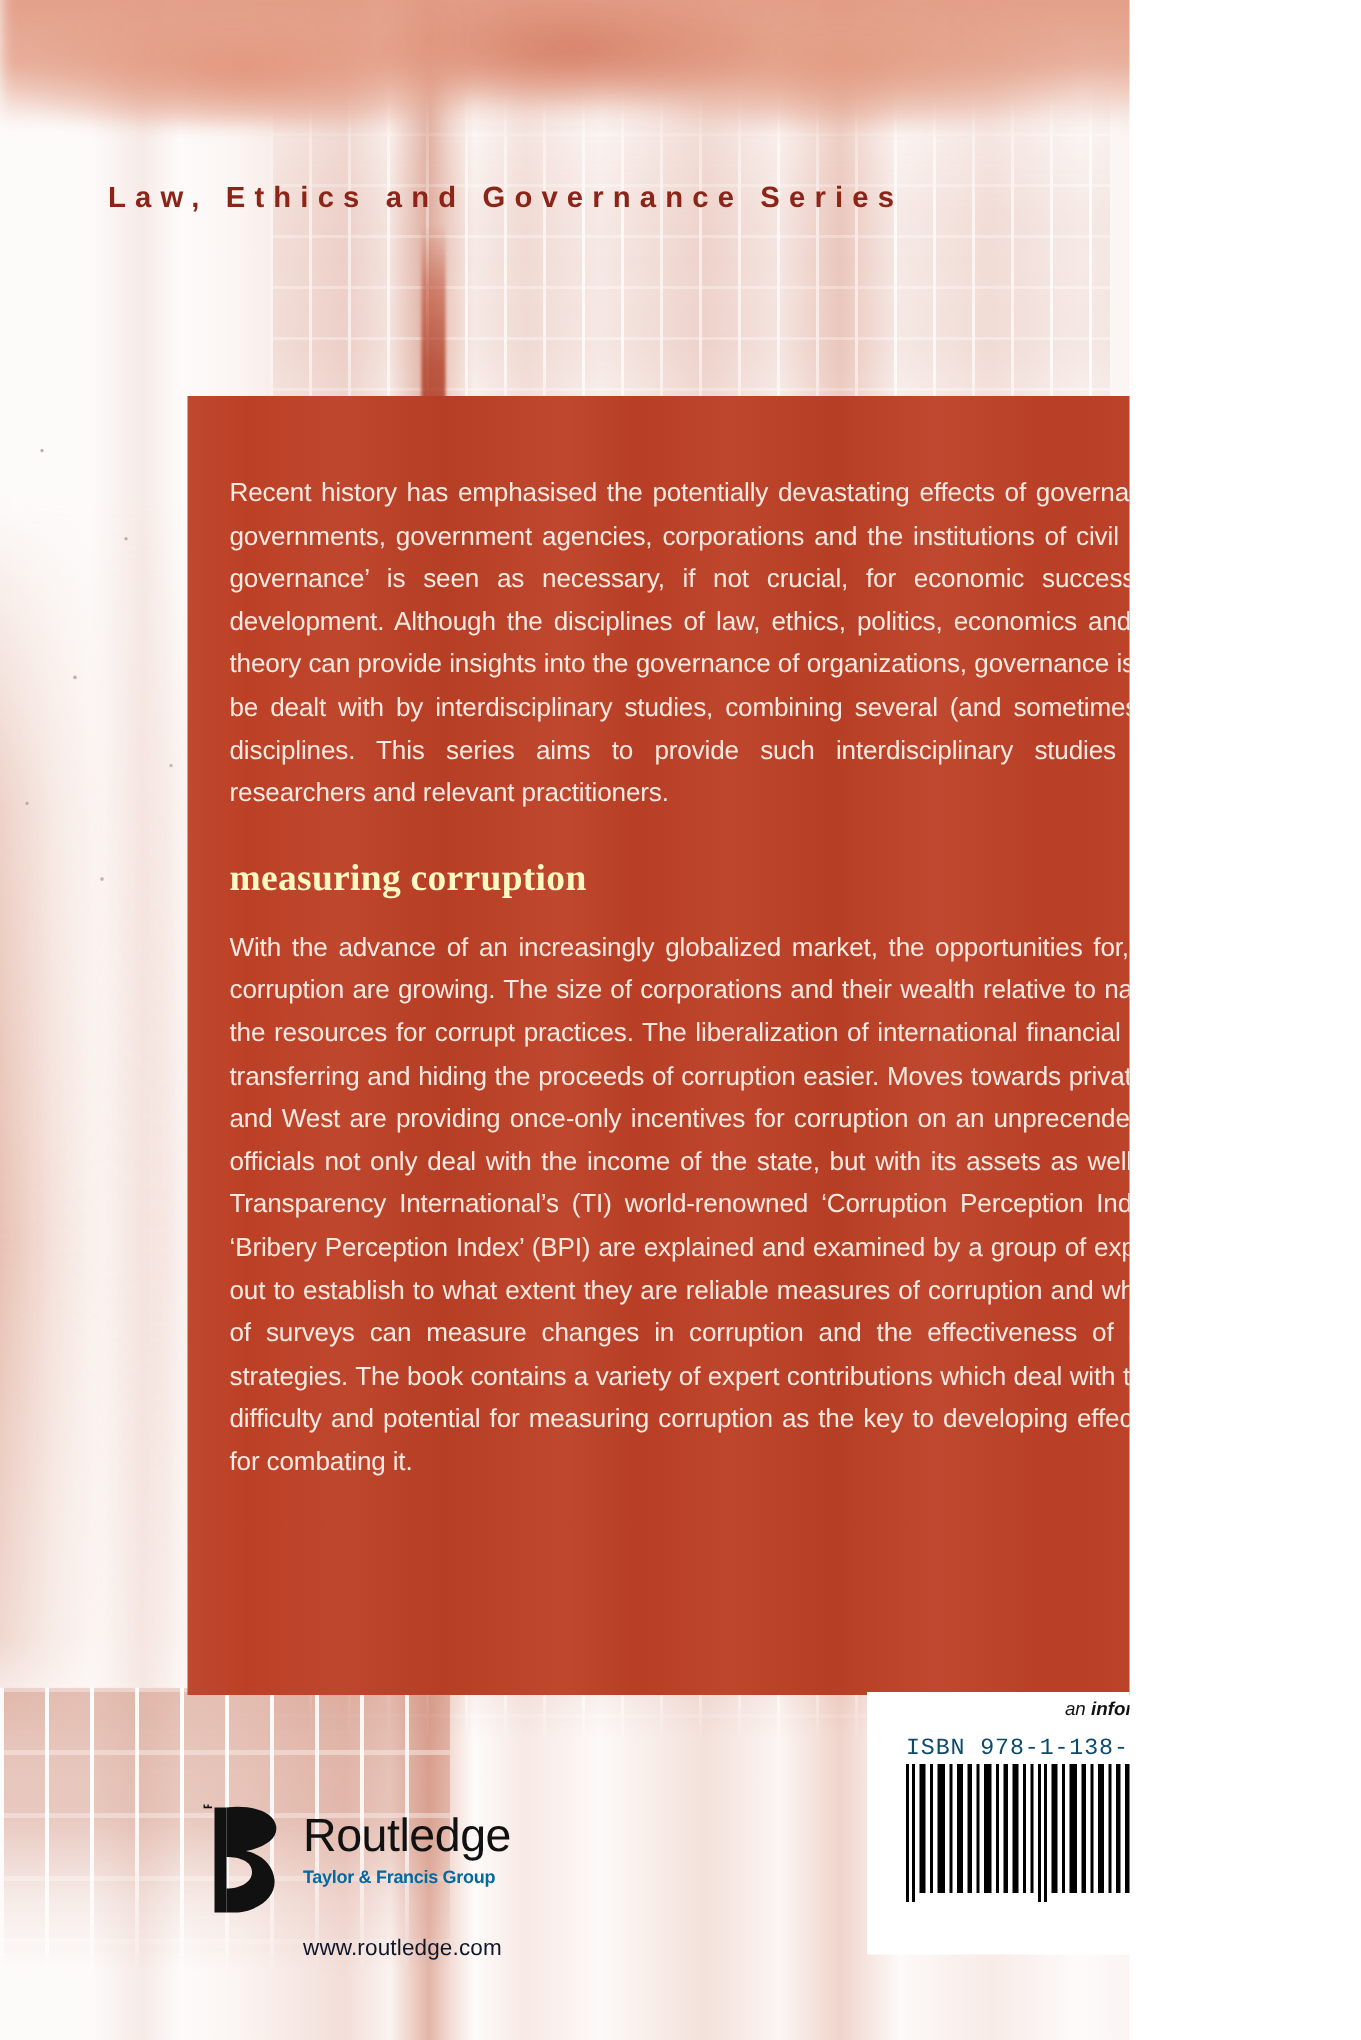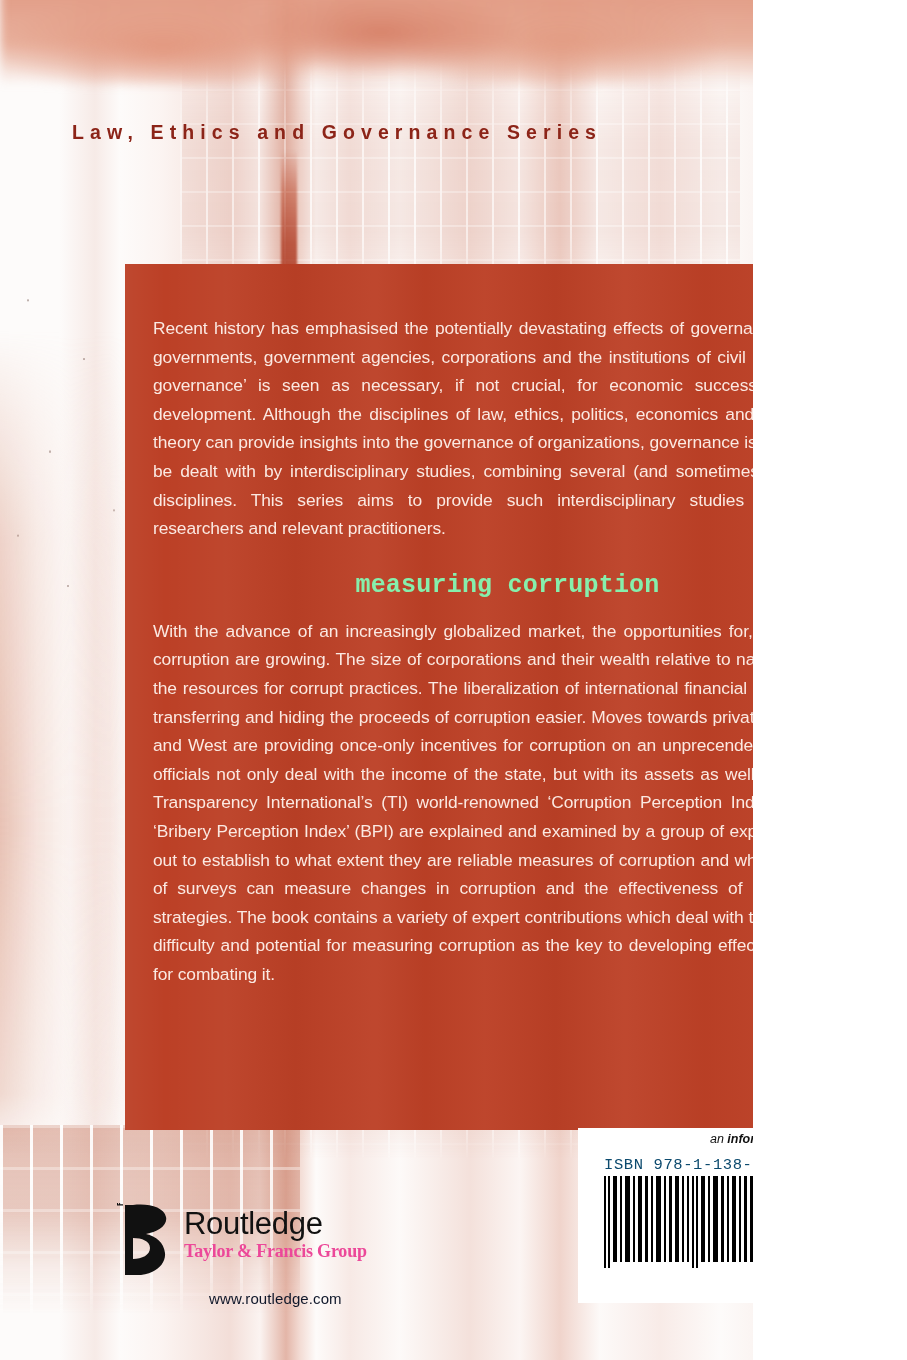--- a/index.html
+++ b/index.html
@@ -192,48 +192,46 @@
     font-size: 17.4px;
     line-height: 28.6px;
     text-align: justify;
     margin: 0;
     letter-spacing: -0.1px;
   }
   .blurb.second {
     margin-top: 0;
   }
   .book-title {
-    color: #86efac;
-    font-family: Liberation Mono, monospace;
+    color: #fef9c3;
+    font-family: Liberation Serif, serif;
     font-size: 25px;
     line-height: 34px;
-    text-align: center;
     margin: 26px 0 14px 0;
     letter-spacing: 0.2px;
   }
 
   
   .series-title {
     position: absolute;
     left: 72px; top: 121px;
     color: #8c2418;
     font-family: "Liberation Sans", sans-serif;
     font-size: 19.5px;
     font-weight: bold;
     letter-spacing: 6.1px;
     white-space: nowrap;
   }
 
   
   .publisher {
     position: absolute;
-    left: 112px; top: 1203px;
+    left: 130px; top: 1203px;
     display: flex;
     flex-direction: column;
-    align-items: center;
   }
   .pub-row {
     display: flex;
     align-items: flex-start;
   }
   .routledge-mark {
     width: 62px;
     height: 74px;
     flex: 0 0 auto;
     position: relative;
@@ -243,24 +241,24 @@
     padding-top: 4px;
   }
   .routledge-name {
     font-family: "Liberation Sans", sans-serif;
     font-size: 31px;
     line-height: 33px;
     color: #111111;
     letter-spacing: -0.3px;
   }
   .routledge-sub {
-    font-family: Liberation Serif, serif;
-    font-size: 18px;
+    font-family: Liberation Sans, sans-serif;
+    font-size: 12px;
     line-height: 20px;
-    color: #ec4899;
+    color: #0369a1;
     font-weight: bold;
     letter-spacing: -0.2px;
     margin-top: 1px;
   }
   .routledge-url {
     font-family: "Liberation Sans", sans-serif;
     font-size: 15px;
     color: #0f172a;
     margin-top: 13px;
     margin-left: 72px;

